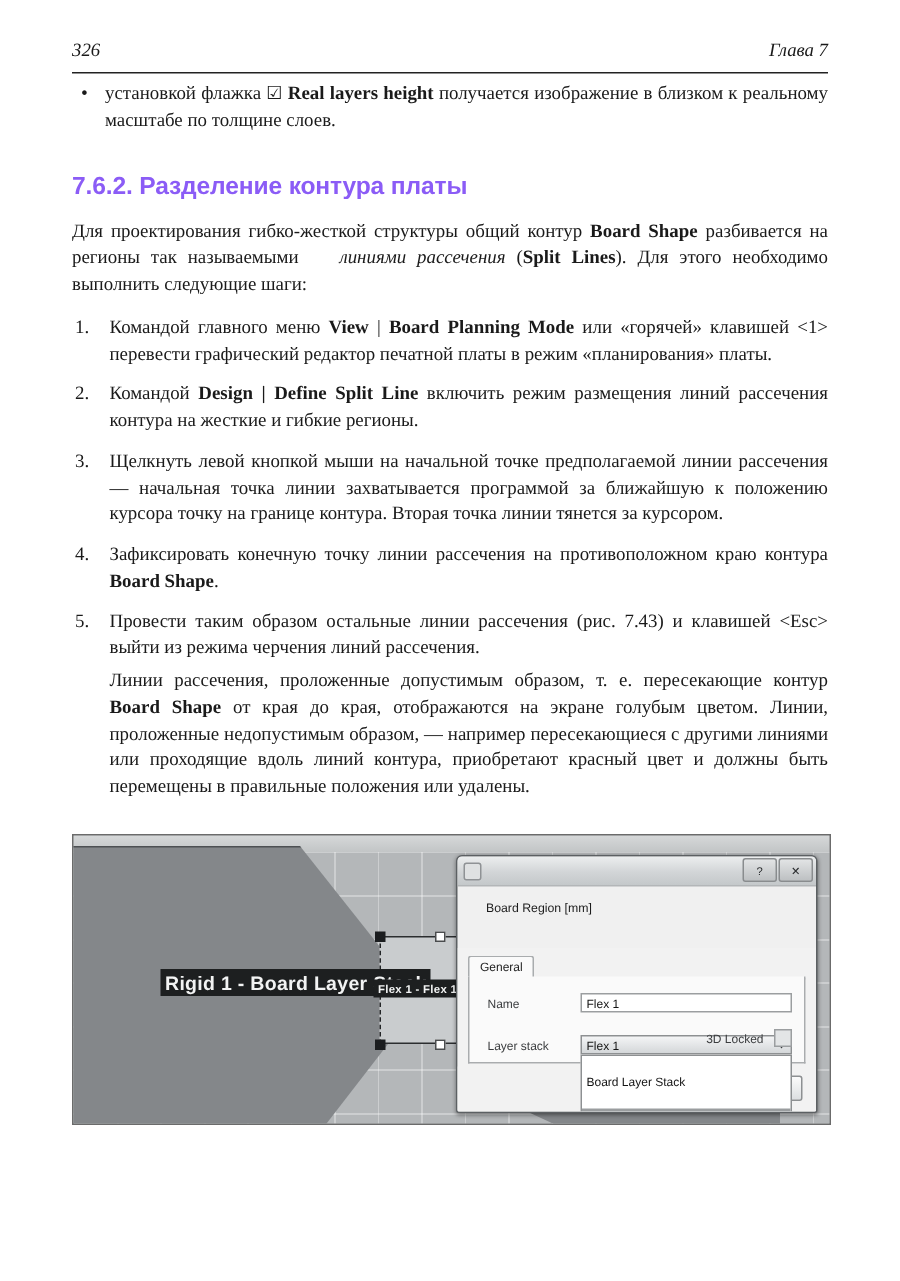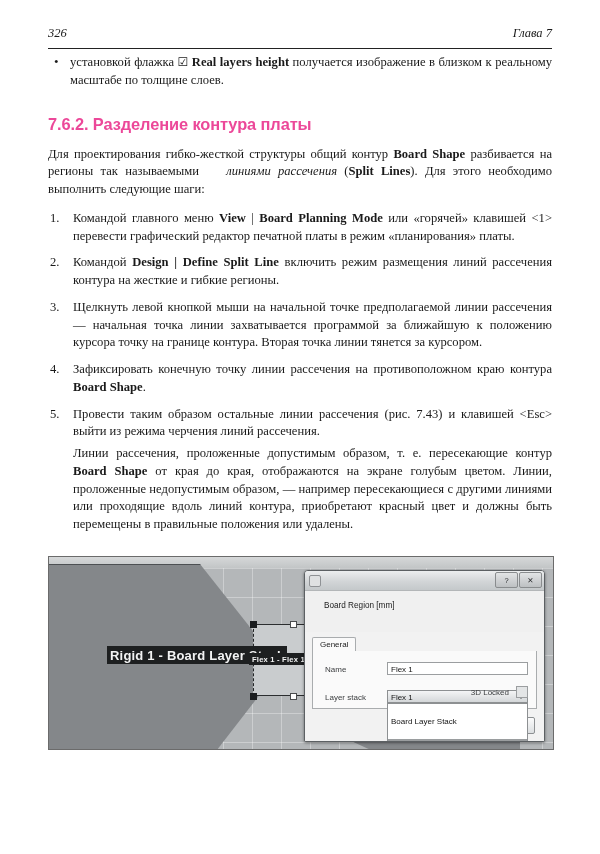--- a/index.html
+++ b/index.html
@@ -90,21 +90,21 @@
   }
 
   
   h2.sec {
     font-family: "Liberation Sans", sans-serif;
     font-size: 16.4px;
     font-weight: bold;
     line-height: 1.22;
     letter-spacing: -0.1px;
     margin: 24px 0 12px 0;
-    color: #ec4899;
+    color: #8b5cf6;
     text-align: left;
   }
 
   .para {
     margin-bottom: 11px;
   }
 
   
   ol.steps {
     margin: 0;

